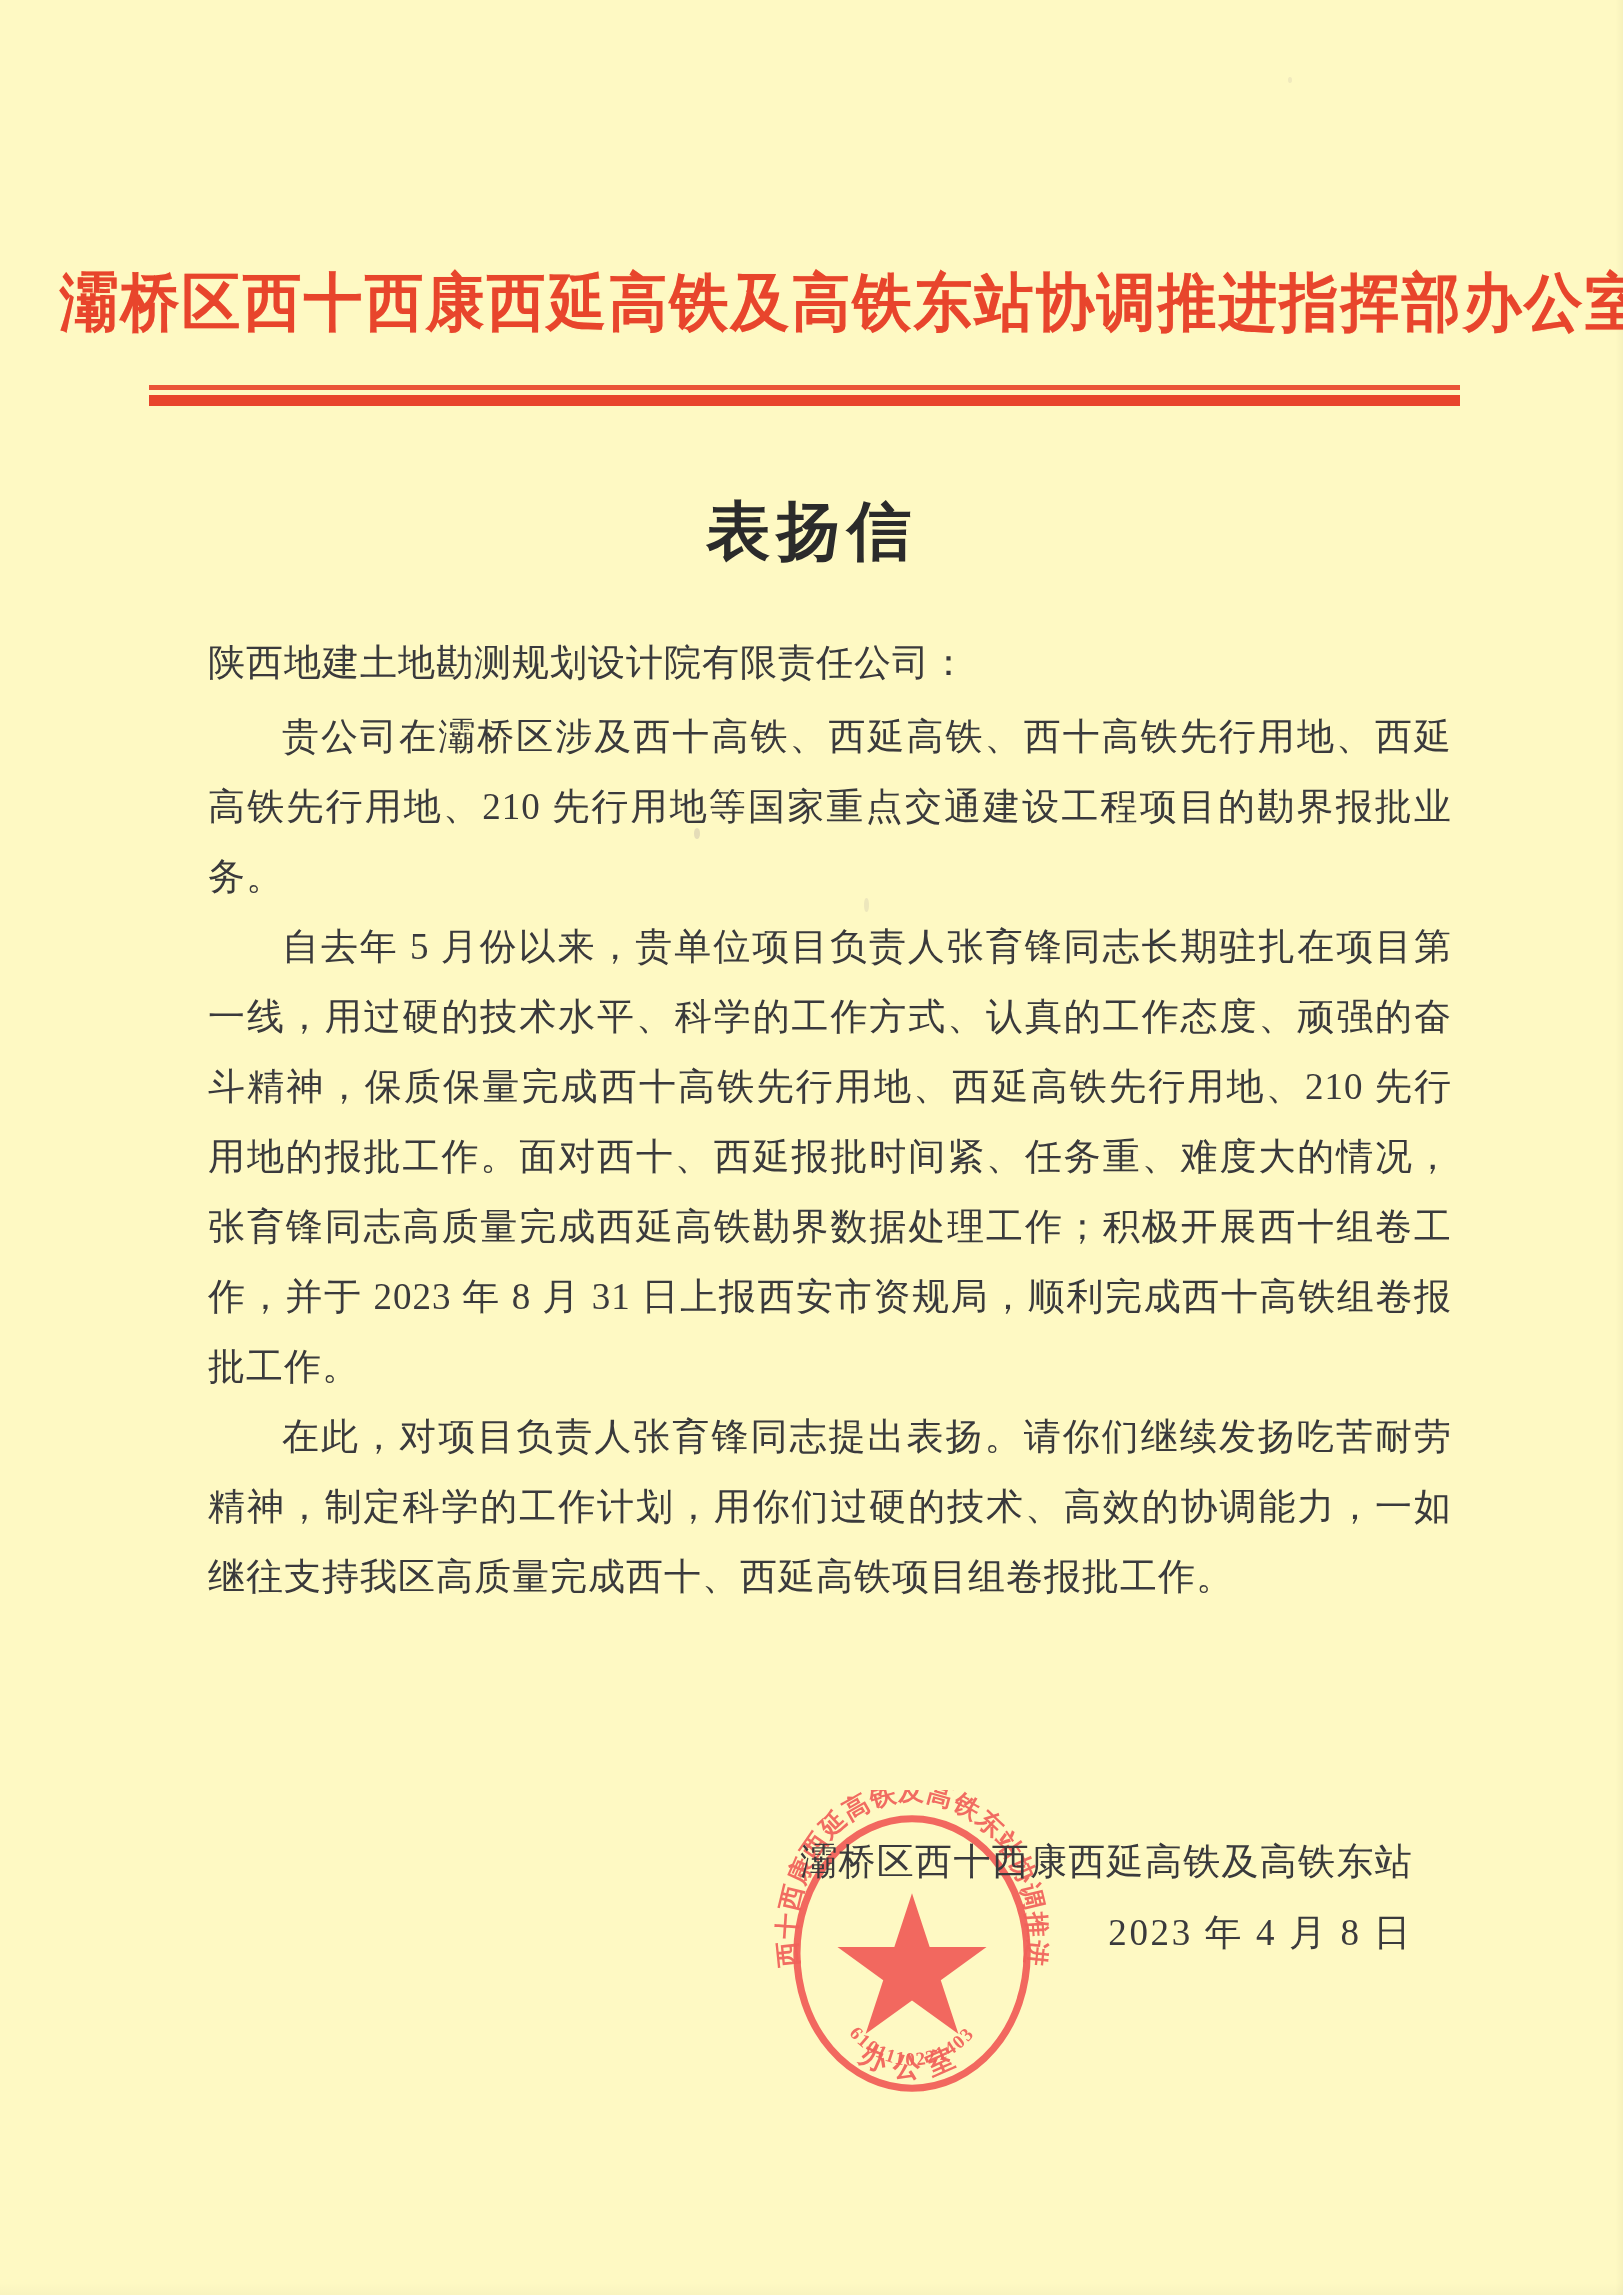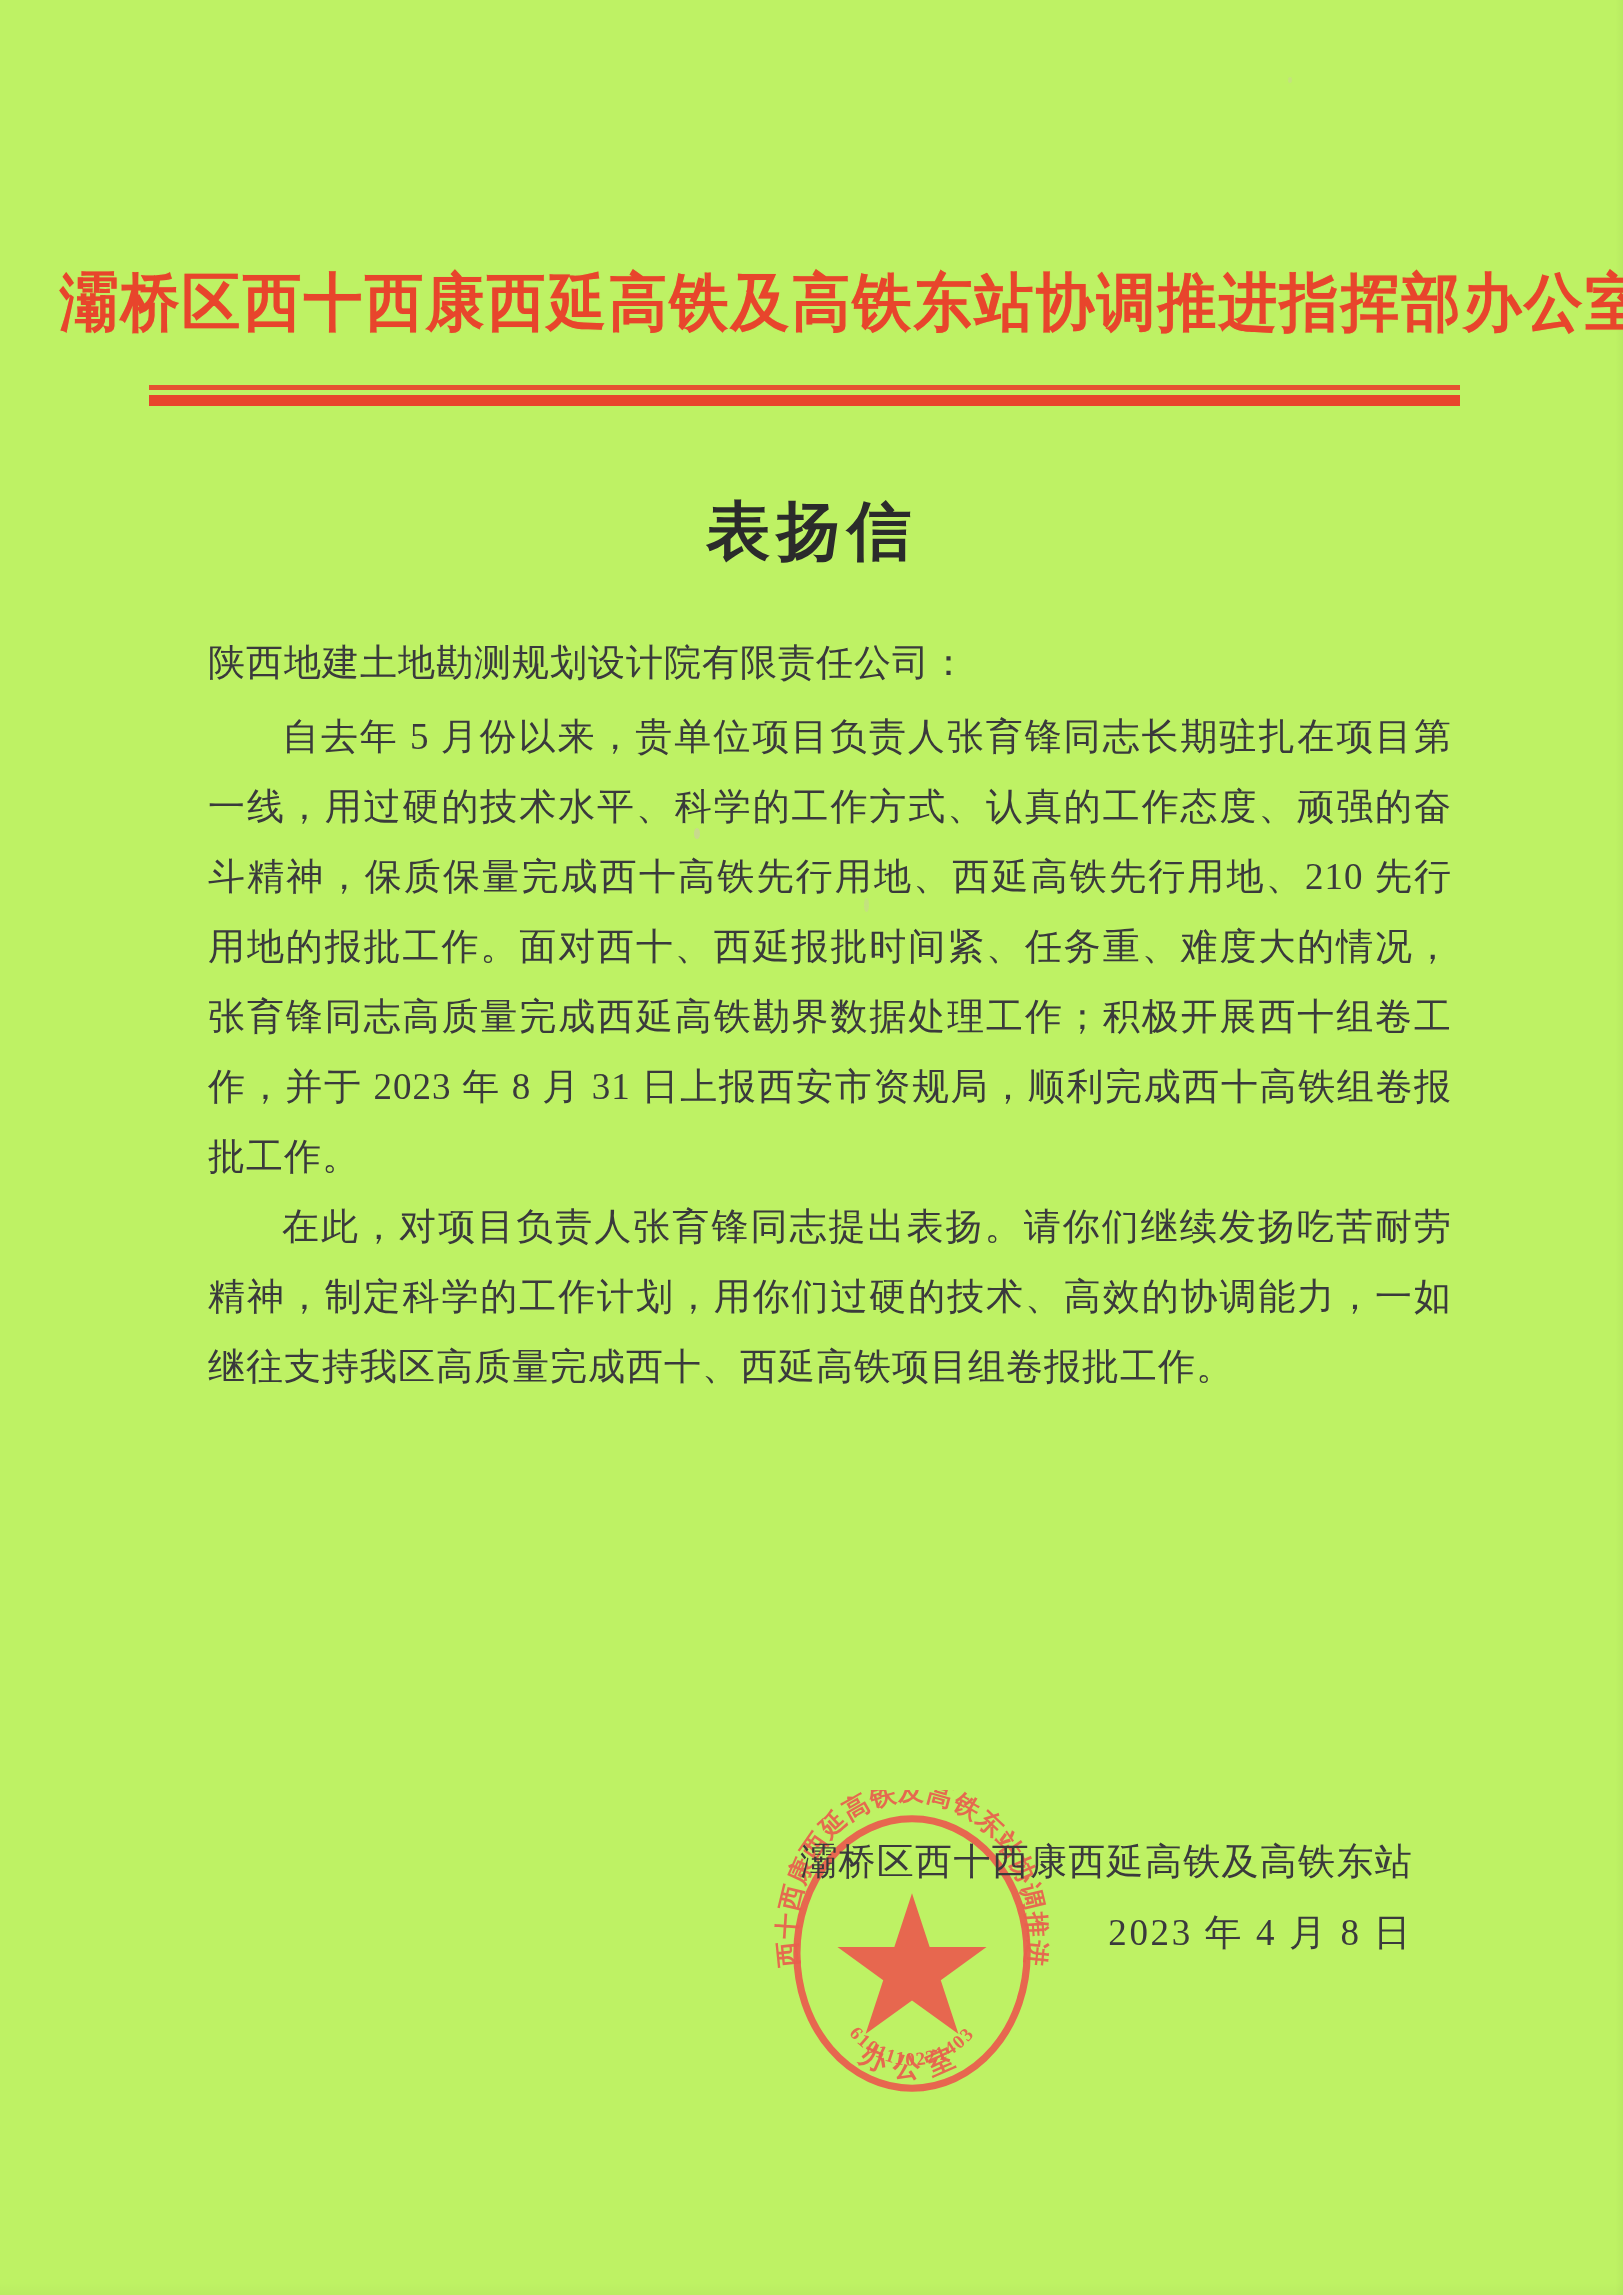--- a/index.html
+++ b/index.html
@@ -6,21 +6,21 @@
   html, body {
     margin: 0;
     padding: 0;
     background: #ffffff;
   }
 
   .page {
     position: relative;
     width: 1624px;
     height: 2295px;
-    background: #bef264;
+    background: #fef9c3;
     overflow: hidden;
     font-family: "Liberation Serif", "DejaVu Serif", serif;
   }
 
   
   .scan-edge-right {
     position: absolute;
     top: 0;
     right: 0;
     width: 9.2px;
@@ -182,20 +182,21 @@
   <div class="header-rules">
     <div class="rule-thin"></div>
     <div class="rule-gap"></div>
     <div class="rule-thick"></div>
   </div>
 
   <div class="doc-title">表扬信</div>
 
   <div class="body-block">
     <p class="salutation">陕西地建土地勘测规划设计院有限责任公司：</p>
+    <p class="para">贵公司在灞桥区涉及西十高铁、西延高铁、西十高铁先行用地、西延高铁先行用地、210 先行用地等国家重点交通建设工程项目的勘界报批业务。</p>
     <p class="para">自去年 5 月份以来，贵单位项目负责人张育锋同志长期驻扎在项目第一线，用过硬的技术水平、科学的工作方式、认真的工作态度、顽强的奋斗精神，保质保量完成西十高铁先行用地、西延高铁先行用地、210 先行用地的报批工作。面对西十、西延报批时间紧、任务重、难度大的情况，张育锋同志高质量完成西延高铁勘界数据处理工作；积极开展西十组卷工作，并于 2023 年 8 月 31 日上报西安市资规局，顺利完成西十高铁组卷报批工作。</p>
     <p class="para">在此，对项目负责人张育锋同志提出表扬。请你们继续发扬吃苦耐劳精神，制定科学的工作计划，用你们过硬的技术、高效的协调能力，一如继往支持我区高质量完成西十、西延高铁项目组卷报批工作。</p>
   </div>
 
   <div class="seal">
     <svg viewBox="0 0 470 500" xmlns="http://www.w3.org/2000/svg" aria-hidden="true">
       <defs>
         <path id="ringTop" d="M 60,262 A 178,208 0 1 1 410,262" fill="none"></path>
         <path id="ringBottom" d="M 78,286 A 160,188 0 0 0 392,286" fill="none"></path>
         <path id="ringCode" d="M 104,300 A 135,160 0 0 0 366,300" fill="none"></path>

